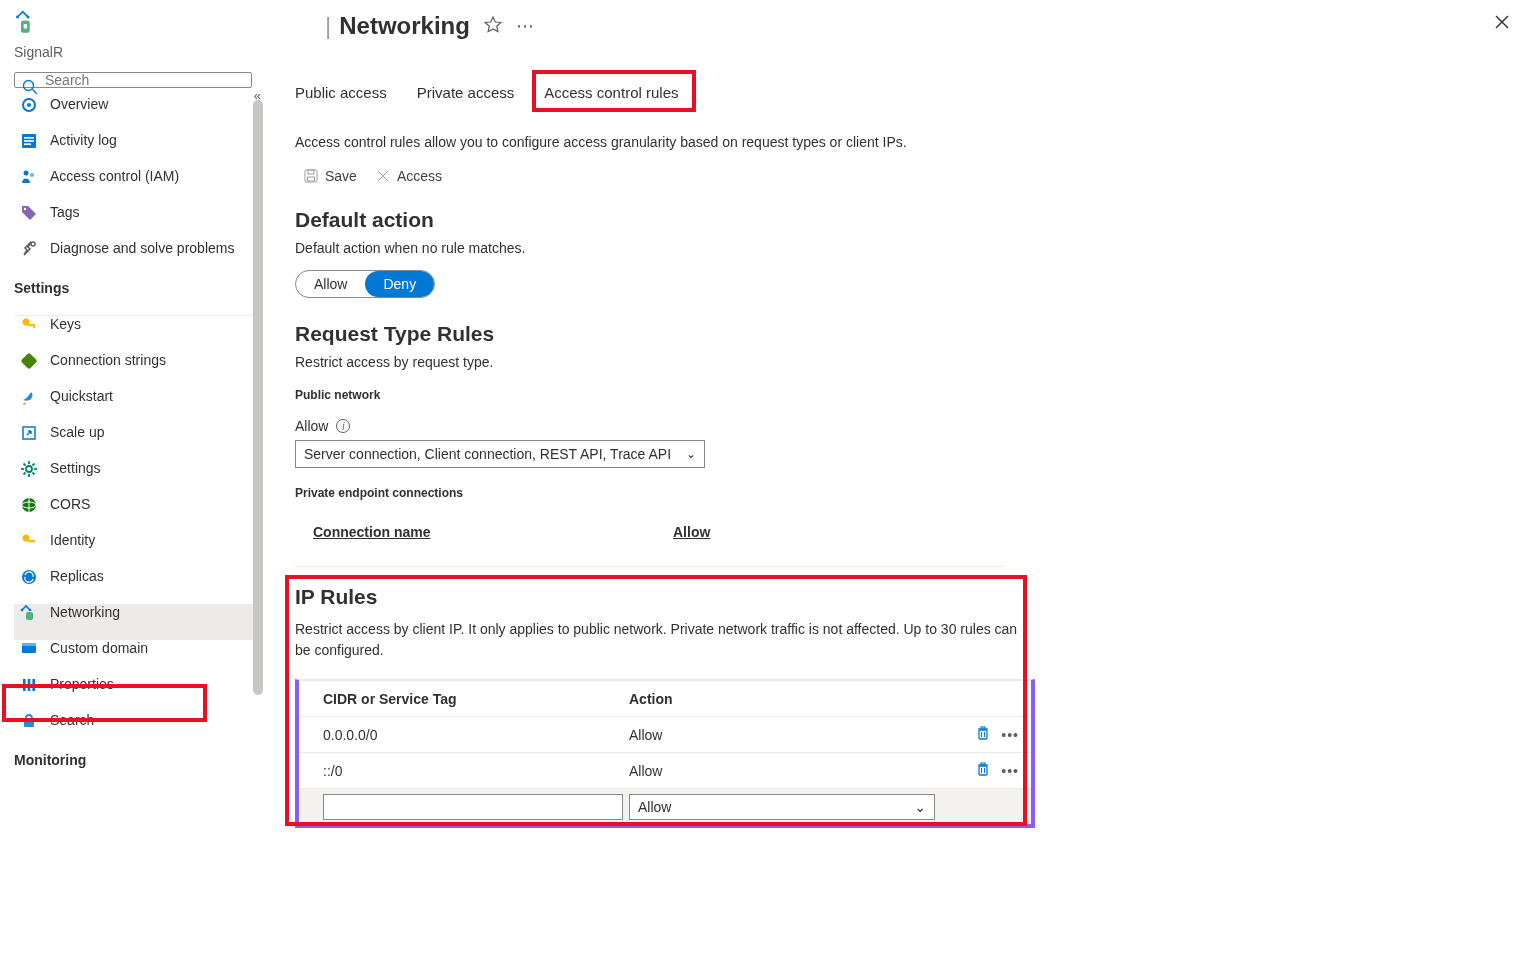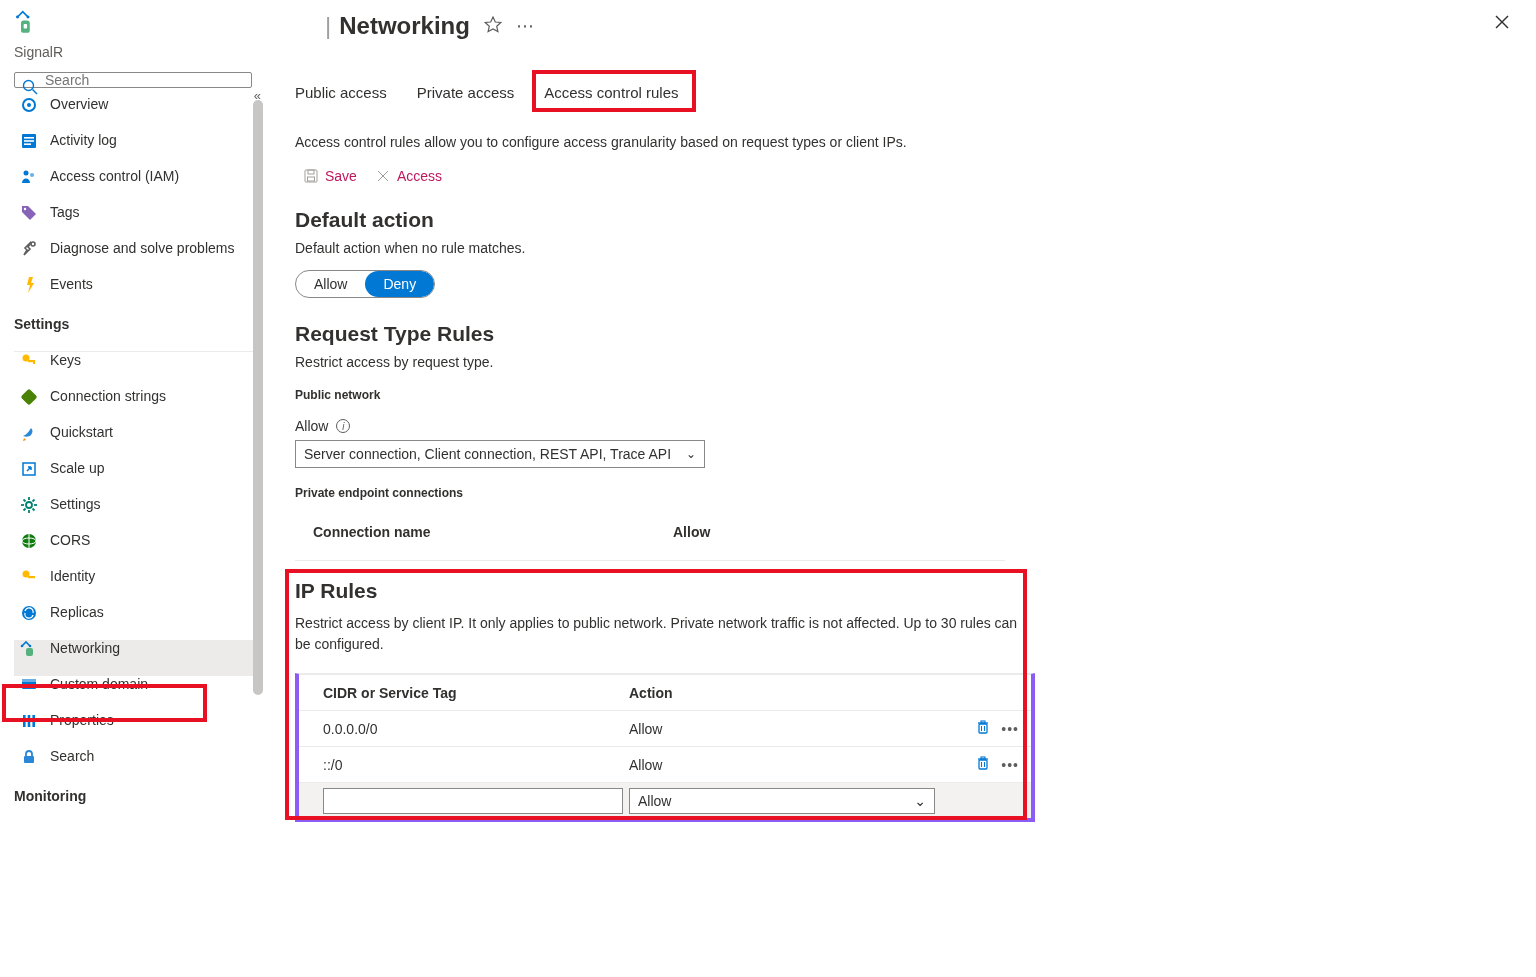--- a/index.html
+++ b/index.html
@@ -82,21 +82,21 @@
   .star-icon, .more-icon { margin-left:14px; color:#605e5c; cursor:pointer; }
   .close-x { position:absolute; right:26px; top:14px; color:#323130; cursor:pointer;}
 
   .tabs-row { display:flex; gap:30px; margin: 38px 0 0 30px; position:relative; }
   .tab { font-size:15px; color:#323130; padding-bottom:8px; cursor:pointer; }
   .tab.active { font-weight:400; border-bottom:3px solid #0078d4; }
 
   .desc-text { margin: 22px 0 0 30px; color:#323130; }
 
   .toolbar { display:flex; gap:18px; margin:18px 0 0 38px; align-items:center; }
-  .tbtn { display:flex; align-items:center; gap:6px; color:#be185d; cursor:pointer; }
+  .tbtn { display:flex; align-items:center; gap:6px; color:#404040; cursor:pointer; }
   .tbtn svg { width:16px; height:16px; stroke:#a19f9d; fill:none;}
 
   .section-h1 { font-size:21px; font-weight:600; margin:24px 0 0 30px; }
   .section-p  { margin:8px 0 0 30px; color:#323130; }
   .sub-h { font-size:12px; font-weight:600; margin:18px 0 0 30px; }
 
   .toggle-pill {
     display:inline-flex; margin:14px 0 0 30px;
     border:1px solid #8a8886; border-radius:16px; height:28px;
     overflow:hidden; align-items:center;
@@ -108,21 +108,21 @@
   .info-circle { width:14px; height:14px; border:1px solid #605e5c; border-radius:50%; display:inline-flex; align-items:center; justify-content:center; font-size:10px; color:#605e5c; font-style:italic;}
   .combo {
     margin:6px 0 0 30px; width:410px; height:28px;
     border:1px solid #8a8886; display:flex; align-items:center;
     padding:0 8px; justify-content:space-between; cursor:pointer;
     font-size:14px;
   }
   .combo .chev { font-size:12px; color:#323130; }
 
   .pe-table { margin:14px 0 0 30px; width:710px; }
-  .pe-head { display:flex; border-bottom:1px solid #edebe9; padding:10px 0 20px 18px; font-weight:600; font-size:14px;}
+  .pe-head { display:flex; border-bottom:1px solid #edebe9; padding:10px 0 26px 18px; font-weight:600; font-size:14px;text-decoration:underline;}
   .pe-col1 { flex:0 0 360px; }
   .pe-col2 { flex:1; }
 
   .ip-section { margin:18px 0 0 30px; position:relative; width:740px;}
   .ip-h { font-size:21px; font-weight:600; }
   .ip-p { margin-top:10px; line-height:1.5; }
   .ip-table { margin-top:18px; border:4px solid #8b5cf6; border-top:1px solid #edebe9;}
   .ip-row { display:flex; align-items:center; height:36px; border-top:1px solid #edebe9; }
   .ip-row.header { font-weight:600; border-top:1px solid #edebe9;}
   .ip-row.newrow { background:#f3f2f1; }
@@ -213,28 +213,20 @@
       <span>Tags</span>
     </div>
     <div class="nav-item">
       <span class="nico c-gray">
           <svg viewBox="0 0 18 18" width="18" height="18">
             <path d="M11 2l-6 6 2 2-3 5 6-6-2-2z" fill="none" stroke="#605e5c" stroke-width="1.6"></path>
             <circle cx="13" cy="4" r="2" fill="none" stroke="#605e5c" stroke-width="1.6"></circle>
           </svg>
         </span>
       <span>Diagnose and solve problems</span>
-    </div>
-    <div class="nav-item">
-      <span class="nico c-orange">
-          <svg viewBox="0 0 18 18" width="18" height="18">
-            <path d="M9 1l-2 8h3l-2 8 6-10h-3l2-6z" fill="#ffb900"></path>
-          </svg>
-        </span>
-      <span>Events</span>
     </div>
 
     <div class="nav-group-title">Settings</div>
 
     <div class="nav-item">
       <span class="nico c-yellow">
           <svg viewBox="0 0 18 18" width="18" height="18">
             <circle cx="6" cy="6" r="3.5" fill="#ffb900"></circle>
             <rect x="8" y="8" width="7" height="2.2" fill="#ffb900"></rect>
             <rect x="13" y="8" width="2" height="4" fill="#ffb900"></rect>

